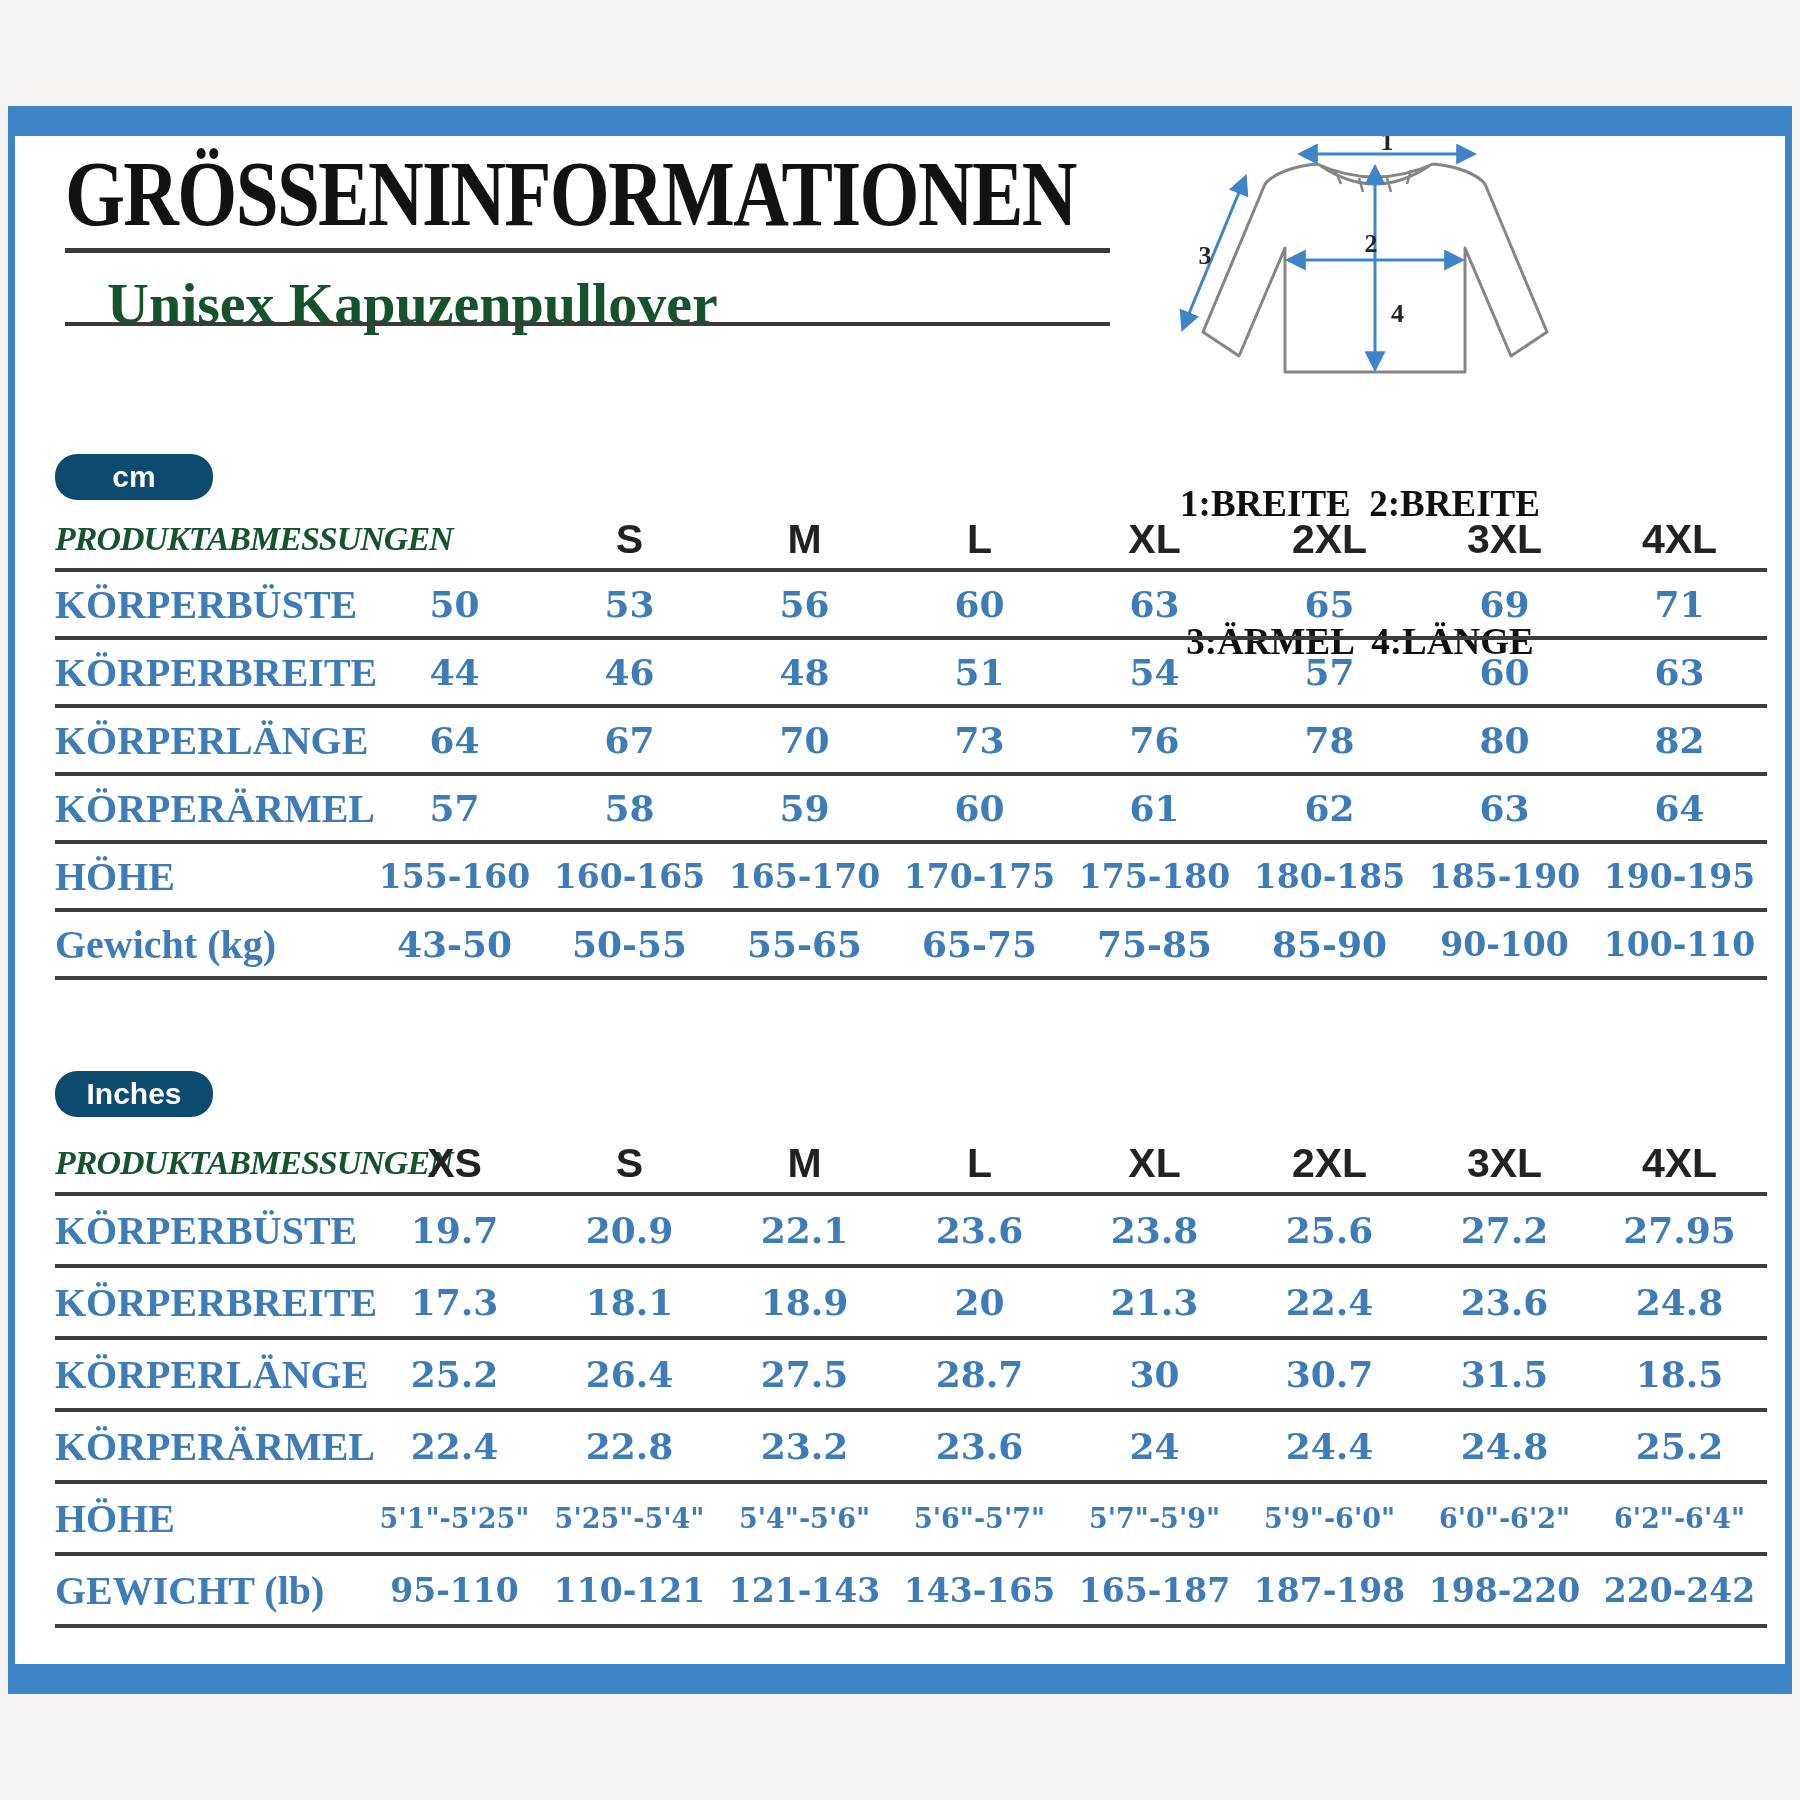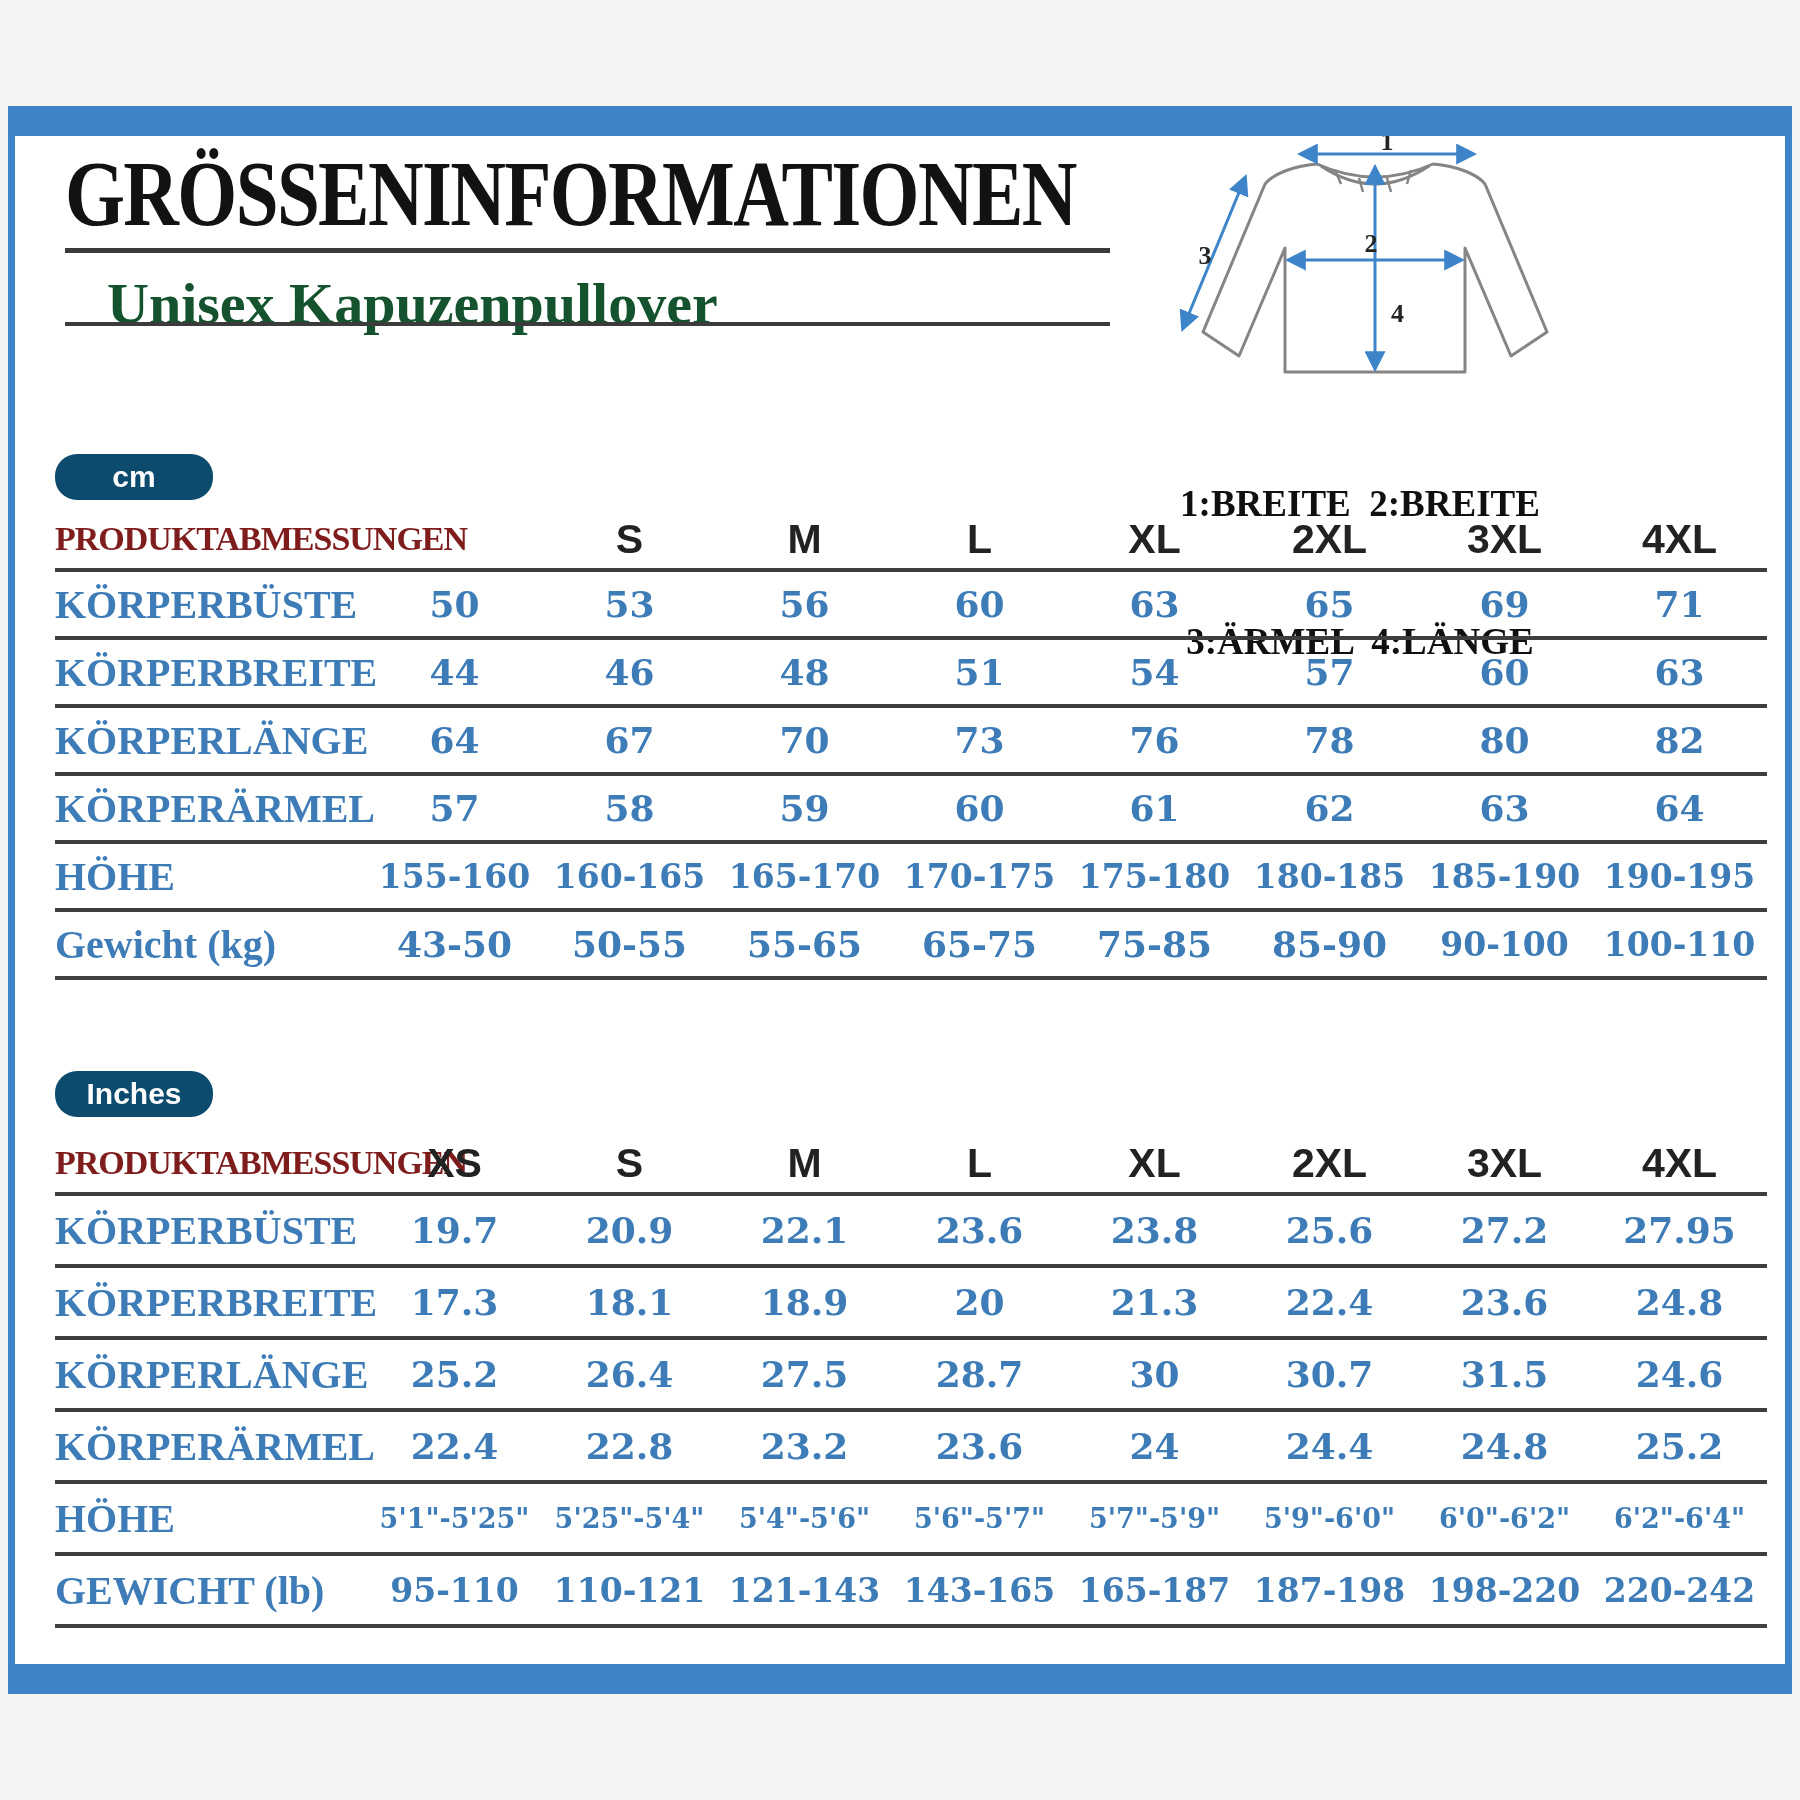--- a/index.html
+++ b/index.html
@@ -55,21 +55,21 @@
   #cm-table{top:374px;}
   #inches-table{top:998px;}
   .trow{display:grid;grid-template-columns:312px repeat(8,1fr);align-items:center;}
   .thead{height:58px;}
   .tbody .trow{border-top:4px solid #3e3e3e;}
   .tbody .trow:last-child{border-bottom:4px solid #404040;}
   #cm-table .tbody .trow{height:64px;}
   #inches-table .tbody .trow{height:68px;}
   .cell{overflow:visible;}
   .header-label{
-    font-size:34px;font-weight:bold;color:#7f1d1d;letter-spacing:-1px;white-space:nowrap;
+    font-size:34px;font-weight:bold;color:#14532d;letter-spacing:-1px;white-space:nowrap;font-style:italic;
   }
   .size-cell{
     text-align:center;font-family:"Liberation Sans", sans-serif;
     font-size:41px;font-weight:bold;color:#222222;
   }
   .row-label{
     font-size:40px;font-weight:bold;color:#3e7cb8;white-space:nowrap;
   }
   .num-cell{
     text-align:center;font-family:"DejaVu Serif", serif;
@@ -240,21 +240,21 @@
         </div>
         <div class="trow">
           <div class="cell label-cell row-label">KÖRPERLÄNGE</div>
           <div class="cell num-cell">25.2</div>
           <div class="cell num-cell">26.4</div>
           <div class="cell num-cell">27.5</div>
           <div class="cell num-cell">28.7</div>
           <div class="cell num-cell">30</div>
           <div class="cell num-cell">30.7</div>
           <div class="cell num-cell">31.5</div>
-          <div class="cell num-cell">24.6</div>
+          <div class="cell num-cell">18.5</div>
         </div>
         <div class="trow">
           <div class="cell label-cell row-label">KÖRPERÄRMEL</div>
           <div class="cell num-cell">22.4</div>
           <div class="cell num-cell">22.8</div>
           <div class="cell num-cell">23.2</div>
           <div class="cell num-cell">23.6</div>
           <div class="cell num-cell">24</div>
           <div class="cell num-cell">24.4</div>
           <div class="cell num-cell">24.8</div>

